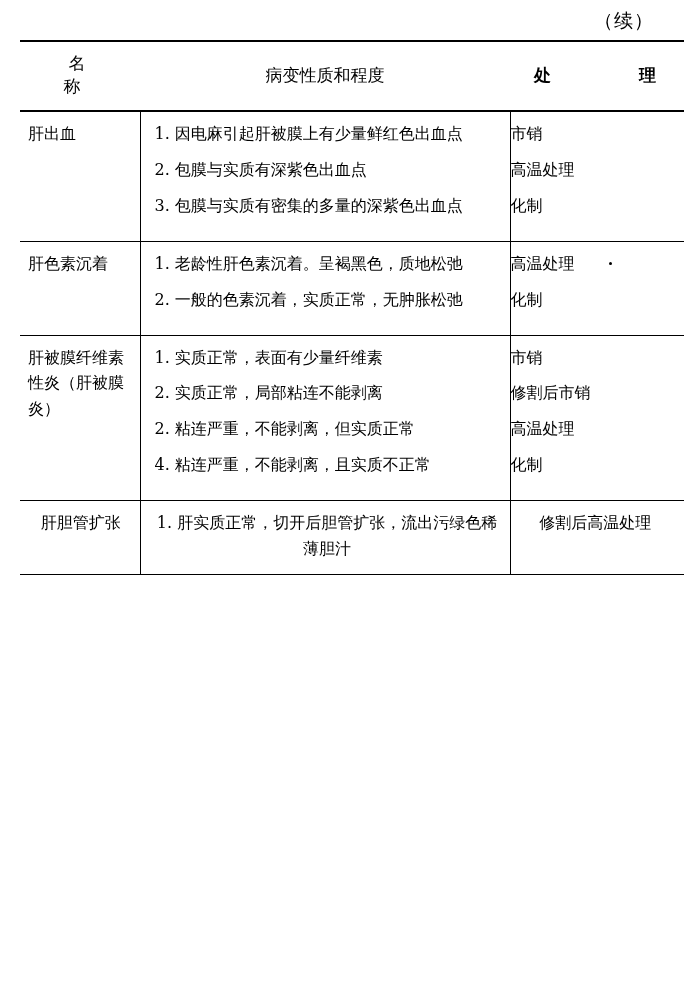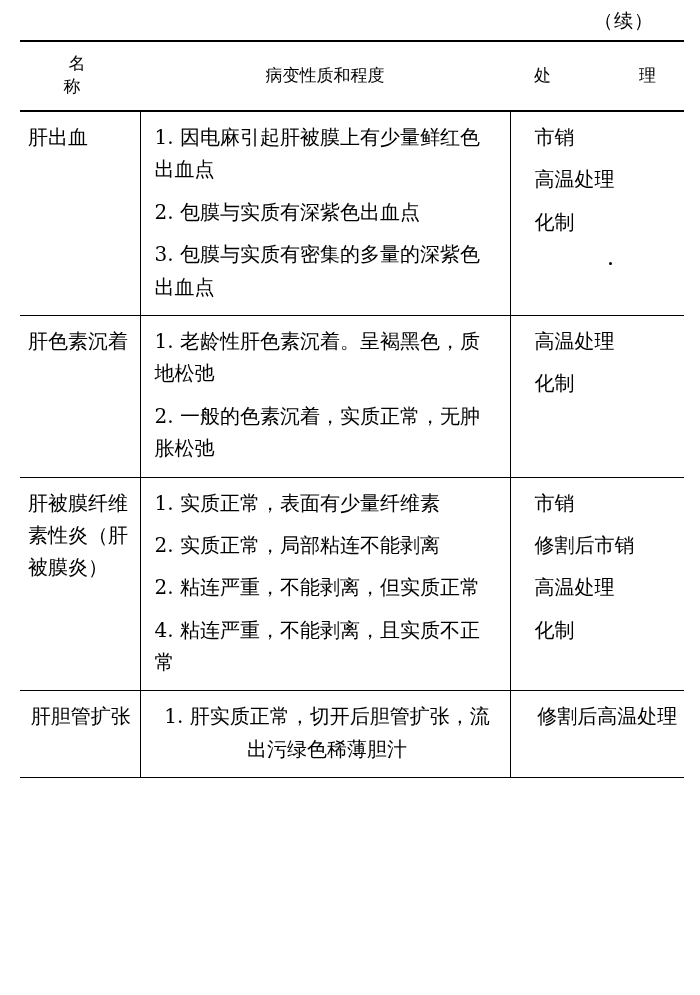--- a/index.html
+++ b/index.html
@@ -40,39 +40,39 @@
 
   
   table.main tr.head td {
     border-top: 2px solid #000;
     border-bottom: 2px solid #000;
     padding: 10px 0 12px 0;
     text-align: center;
     font-size: 17px;
   }
   table.main tr.head td.h1 span { letter-spacing: 16px; padding-left: 10px; }
-  table.main tr.head td.h3 span { letter-spacing: 18px; padding-left: 14px; }
+  table.main tr.head td.h3 span { letter-spacing: 18px; padding-left: 14px; font-weight: bold; }
 
   td.col1, td.col2, td.col3 {
     vertical-align: top;
-    font-size: 20px;
+    font-size: 16px;
     line-height: 1.62;
   }
   td.col1 {
     border-right: 1.5px solid #000;
     padding: 9px 6px 12px 8px;
     white-space: normal;
   }
   td.col2 {
     border-right: 1.5px solid #000;
     padding: 9px 10px 12px 14px;
     margin-top: 35px;
   }
   td.col3 {
-    padding: 9px 4px 12px 24px;
+    padding: 9px 4px 12px 0;
   }
   tr.group > td {
     border-bottom: 1.5px solid #000;
   }
   tr.group.last > td {
     border-bottom: 1.5px solid #000;
     text-align: center;
   }
   .item {
     margin: 0 0 10px 0;

